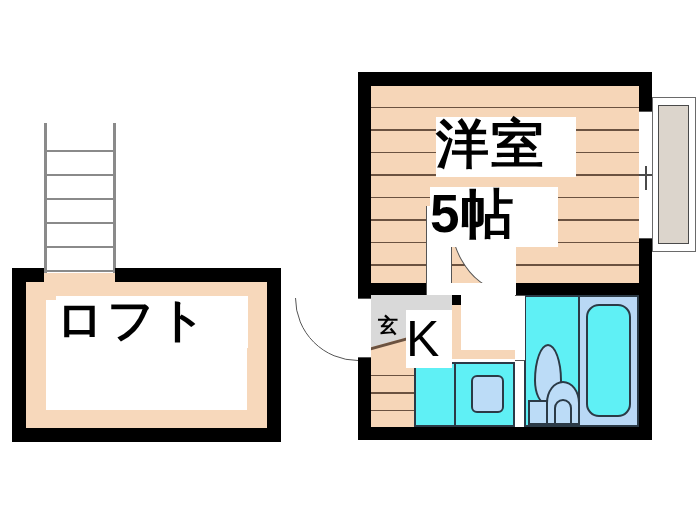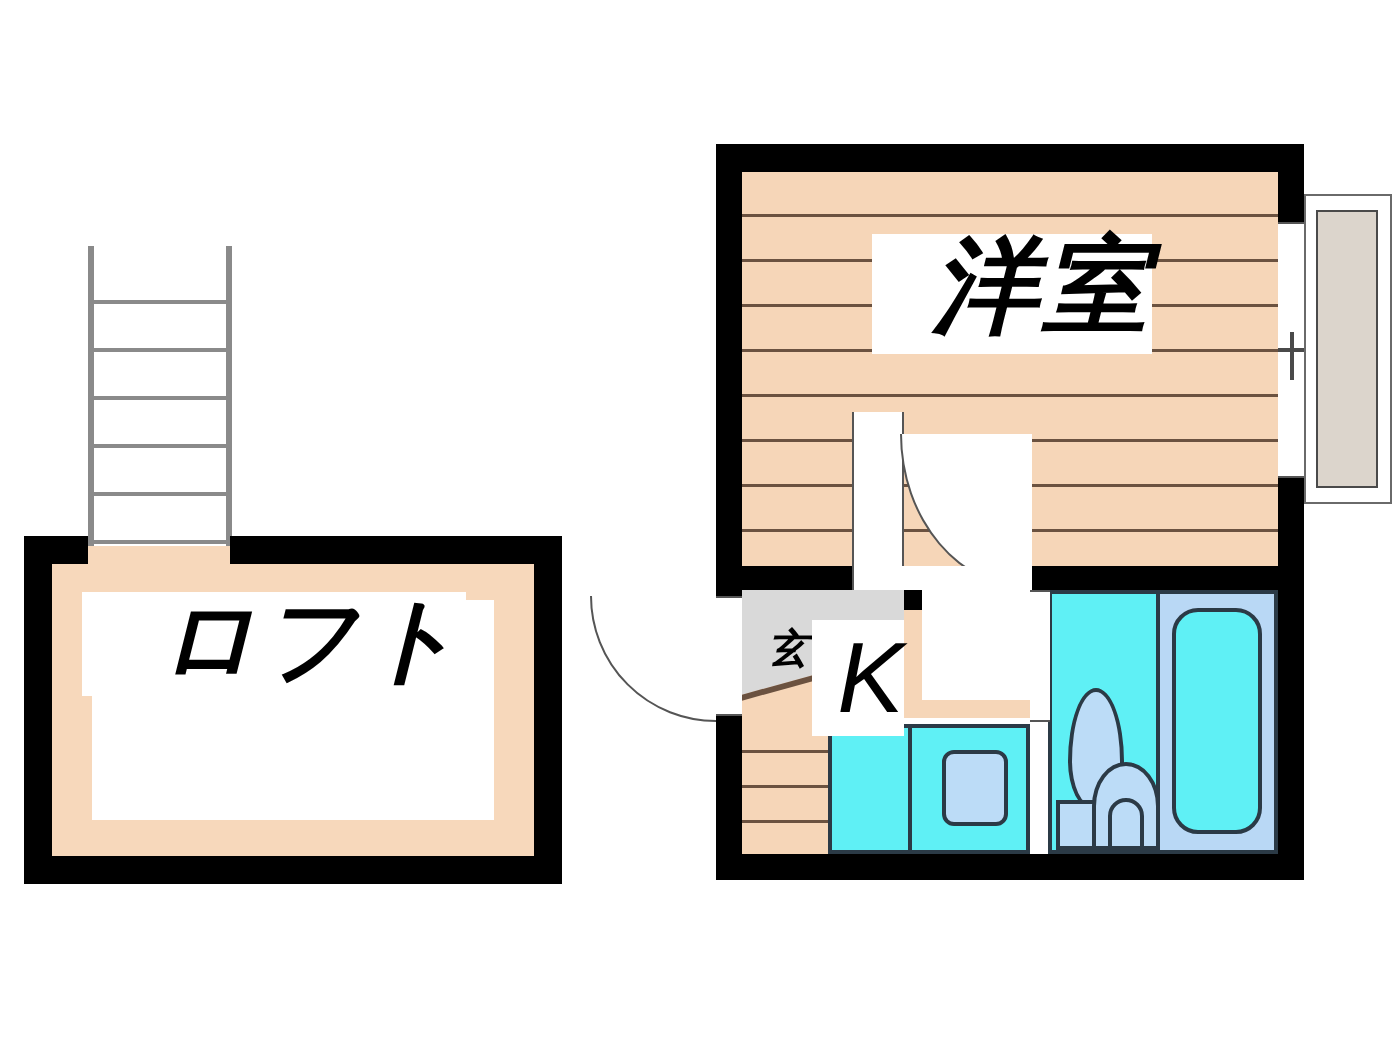--- a/index.html
+++ b/index.html
@@ -51,22 +51,21 @@
   }
 
   
   .label {
     position: absolute;
     color: #000000;
     font-weight: bold;
     line-height: 1.0;
     white-space: nowrap;
     background: #ffffff;
-    text-align: right;
-    font-style: italic;
+    text-align: left;
   }
   .lbl-loft-name { font-size: 47px; letter-spacing: 3px; }
   .lbl-loft-size { font-size: 47px; letter-spacing: 1px; }
   .lbl-room-name { font-size: 53px; letter-spacing: 2px; }
   .lbl-room-size { font-size: 53px; letter-spacing: 1px; }
   .lbl-k         { font-size: 50px; font-weight: normal; }
   .lbl-genkan    { font-size: 20px; font-weight: bold; background: transparent; }
 
   
   .ladder-rail {
@@ -134,21 +133,21 @@
     <div class="abs wall" style="left:267px; top:158px; width:14px; height:174px;"></div>
 
     <div class="abs wall" style="left:12px; top:318px; width:269px; height:14px;"></div>
 
     <div class="abs floorpeach" style="left:26px; top:172px; width:241px; height:146px;"></div>
 
     <div class="abs white" style="left:46px; top:190px; width:201px; height:110px;"></div>
 
     <div class="abs floorpeach" style="left:44px; top:163px; width:71px; height:10px;"></div>
 
-    <div class="label lbl-loft-name" style="left:41px; top:186px; width:192px; height:52px;">ロフト</div>
+    <div class="label lbl-loft-name" style="left:56px; top:186px; width:192px; height:52px;">ロフト</div>
   </div>
 
   <div class="abs" style="left:358px; top:72px; width:342px; height:378px;">
 
     <div class="abs wall" style="left:0px; top:0px; width:294px; height:14px;"></div>
     <div class="abs wall" style="left:0px; top:0px; width:13px; height:368px;"></div>
     <div class="abs wall" style="left:281px; top:0px; width:13px; height:368px;"></div>
     <div class="abs wall" style="left:0px; top:355px; width:294px; height:13px;"></div>
 
     <div class="abs planks" style="left:13px; top:14px; width:268px; height:197px;"></div>
@@ -217,19 +216,20 @@
 
     <div class="divline" style="left:220px; top:225px; width:2px; height:128px;"></div>
 
     <div class="fixture washbasin-bowl" style="left:176px; top:272px; width:28px; height:61px;"></div>
     <div class="fixture washbasin-base" style="left:170px; top:328px; width:40px; height:25px;"></div>
 
     <div class="fixture toilet-bowl" style="left:188px; top:309px; width:34px; height:44px;"></div>
     <div class="fixture toilet-tank" style="left:196px; top:327px; width:18px; height:26px; border-radius:9px 9px 0 0;"></div>
 
     <div class="label lbl-room-name" style="left:78px; top:45px; width:140px; height:60px;">洋室</div>
+    <div class="label lbl-room-size" style="left:72px; top:115px; width:128px; height:60px;">5帖</div>
 
     <div class="label lbl-genkan" style="left:20px; top:243px; width:26px; height:26px;">玄</div>
 
     <div class="label lbl-k" style="left:48px; top:238px; width:46px; height:58px; line-height:58px;">K</div>
   </div>
 
 </div>
 
 </body></html>

